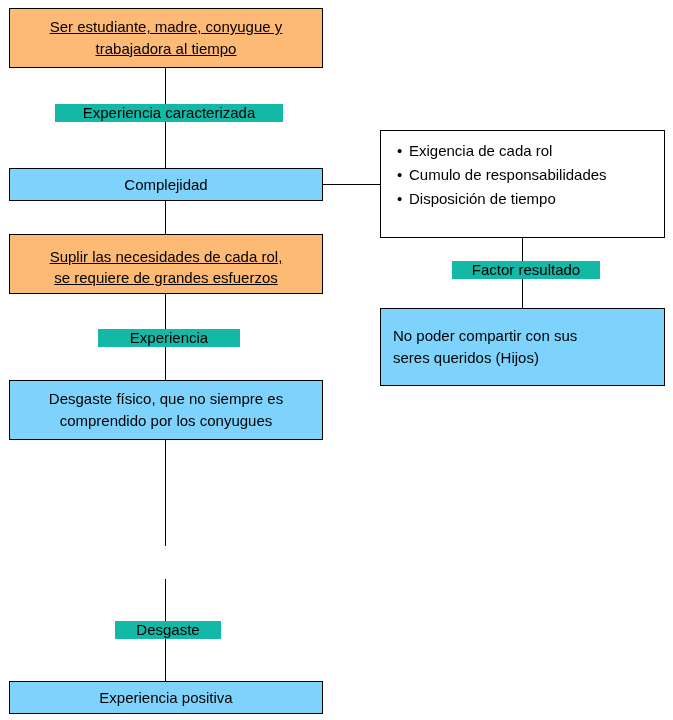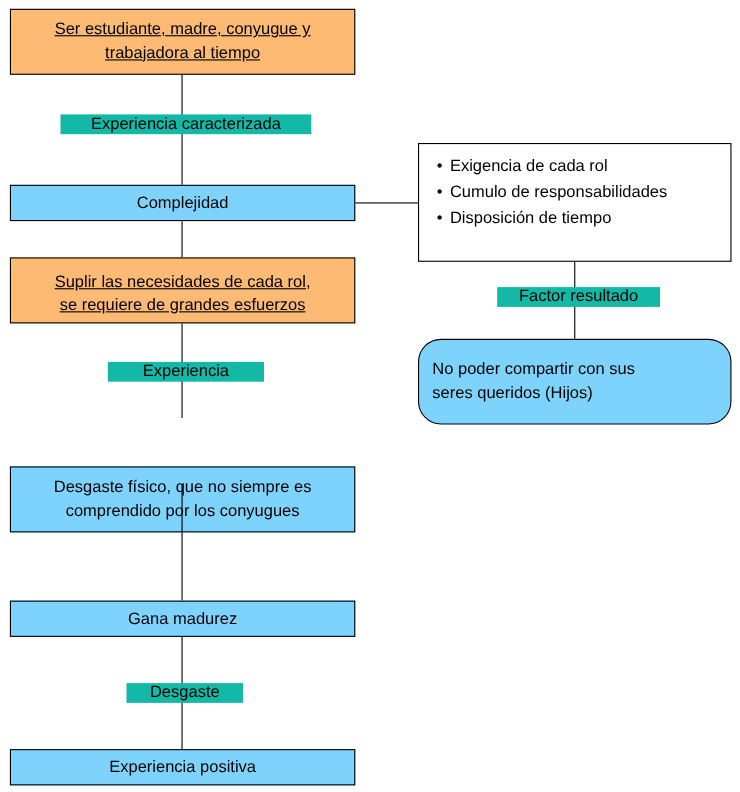--- a/index.html
+++ b/index.html
@@ -114,45 +114,42 @@
     <ul>
       <li>Exigencia de cada rol</li>
       <li>Cumulo de responsabilidades</li>
       <li>Disposición de tiempo</li>
     </ul>
   </div>
 
   <div class="connector v" style="left:522px; top:238px; height:70px;"></div>
   <div class="edge-label" style="left:452px; top:261px; width:142px;">Factor resultado</div>
 
-  <div class="node left-align" style="left:380px; top:308px; width:285px; height:78px; padding-left:12px;border-radius:21px;">
+  <div class="node left-align" style="left:380px; top:308px; width:285px; height:78px; padding-left:12px;">
     <span class="txt">No poder compartir con sus
 seres queridos (Hijos)</span>
   </div>
 
   <div class="connector v" style="left:165px; top:201px; height:33px;"></div>
 
   <div class="node shaded" style="left:9px; top:234px; width:314px; height:60px;align-items:flex-end;">
     <span class="txt">Suplir las necesidades de cada rol,
 se requiere de grandes esfuerzos</span>
   </div>
 
   <div class="connector v" style="left:165px; top:294px; height:86px;"></div>
   <div class="edge-label" style="left:98px; top:329px; width:136px;">Experiencia</div>
 
-  <div class="node" style="left:9px; top:380px; width:314px; height:60px;margin-top:44px;">
+  <div class="node" style="left:9px; top:380px; width:314px; height:60px;">
     <span class="txt">Desgaste físico, que no siempre es
 comprendido por los conyugues</span>
   </div>
 
   <div class="connector v" style="left:165px; top:440px; height:106px;"></div>
 
-  <div class="node" style="left:9px; top:546px; width:314px; height:33px;">
-    <span class="txt">Gana madurez</span>
-  </div>
 
   <div class="connector v" style="left:165px; top:579px; height:102px;"></div>
   <div class="edge-label" style="left:115px; top:621px; width:100px;">Desgaste</div>
 
   <div class="node" style="left:9px; top:681px; width:314px; height:33px;">
     <span class="txt">Experiencia positiva</span>
   </div>
 
 </div>
 

